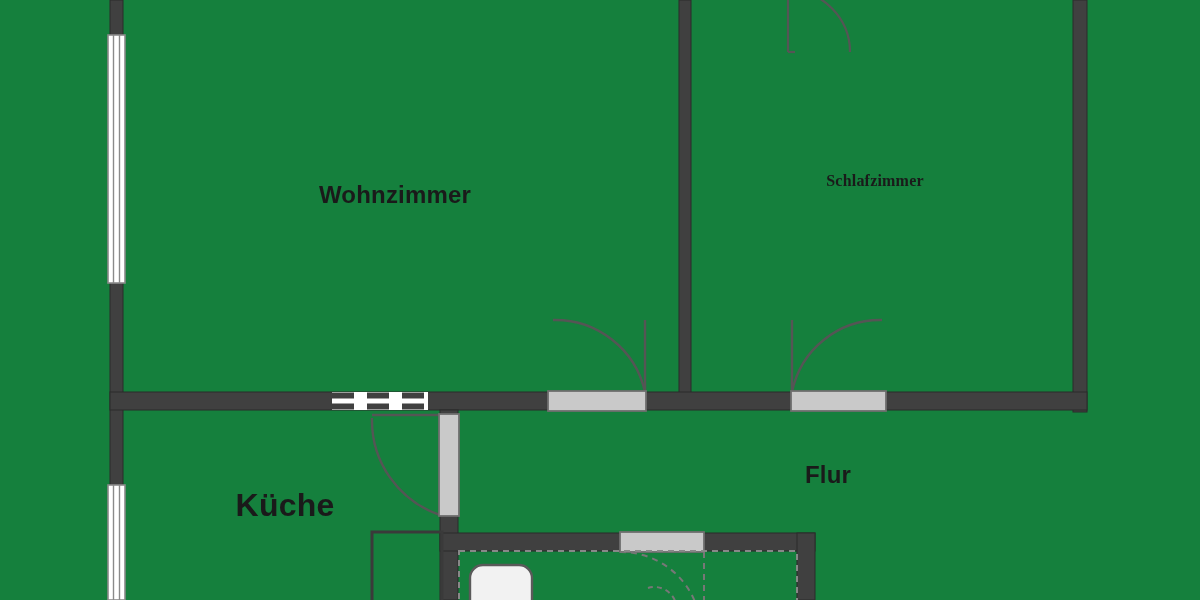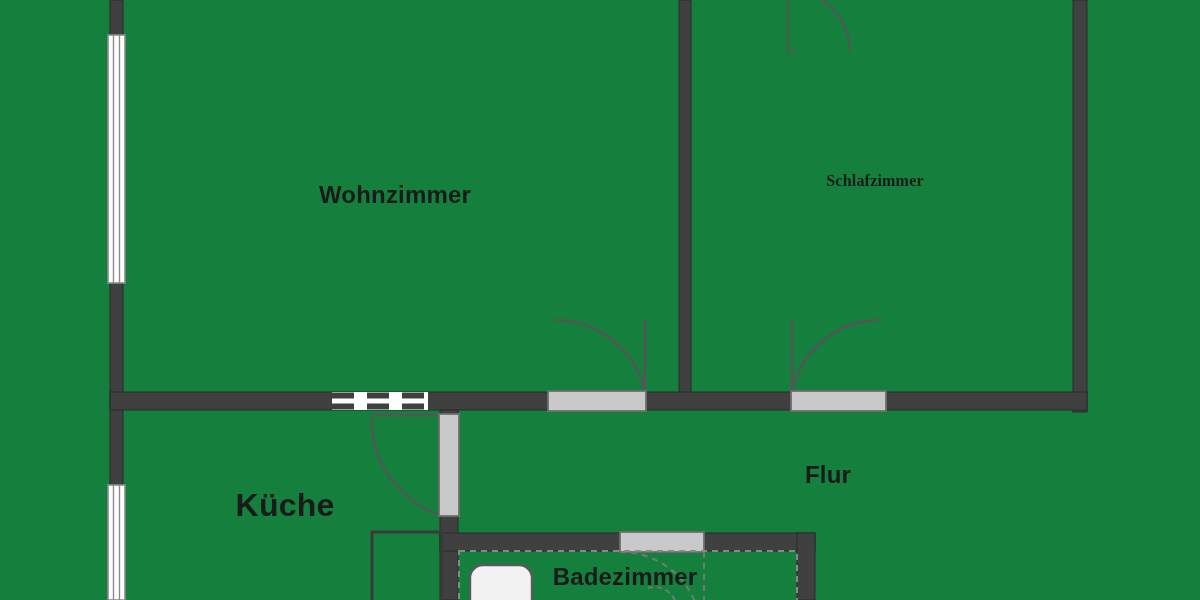--- a/index.html
+++ b/index.html
@@ -133,15 +133,14 @@
   </svg>
 
   <div class="room-label" style="left:395px; top:195px; font-size:24px;">Wohnzimmer</div>
 
   <div class="room-label" style="left:875px; top:181px; font-size:16px;font-family:Liberation Serif, serif;">Schlafzimmer</div>
 
   <div class="room-label" style="left:285px; top:505px; font-size:32px;">Küche</div>
 
   <div class="room-label" style="left:801px; top:475px; font-size:24px;margin-left:27px;">Flur</div>
 
-  <div class="room-label" style="left:625px; top:577px; font-size:24px;">Badezimmer</div>
 
 </div>
 
 </body></html>

